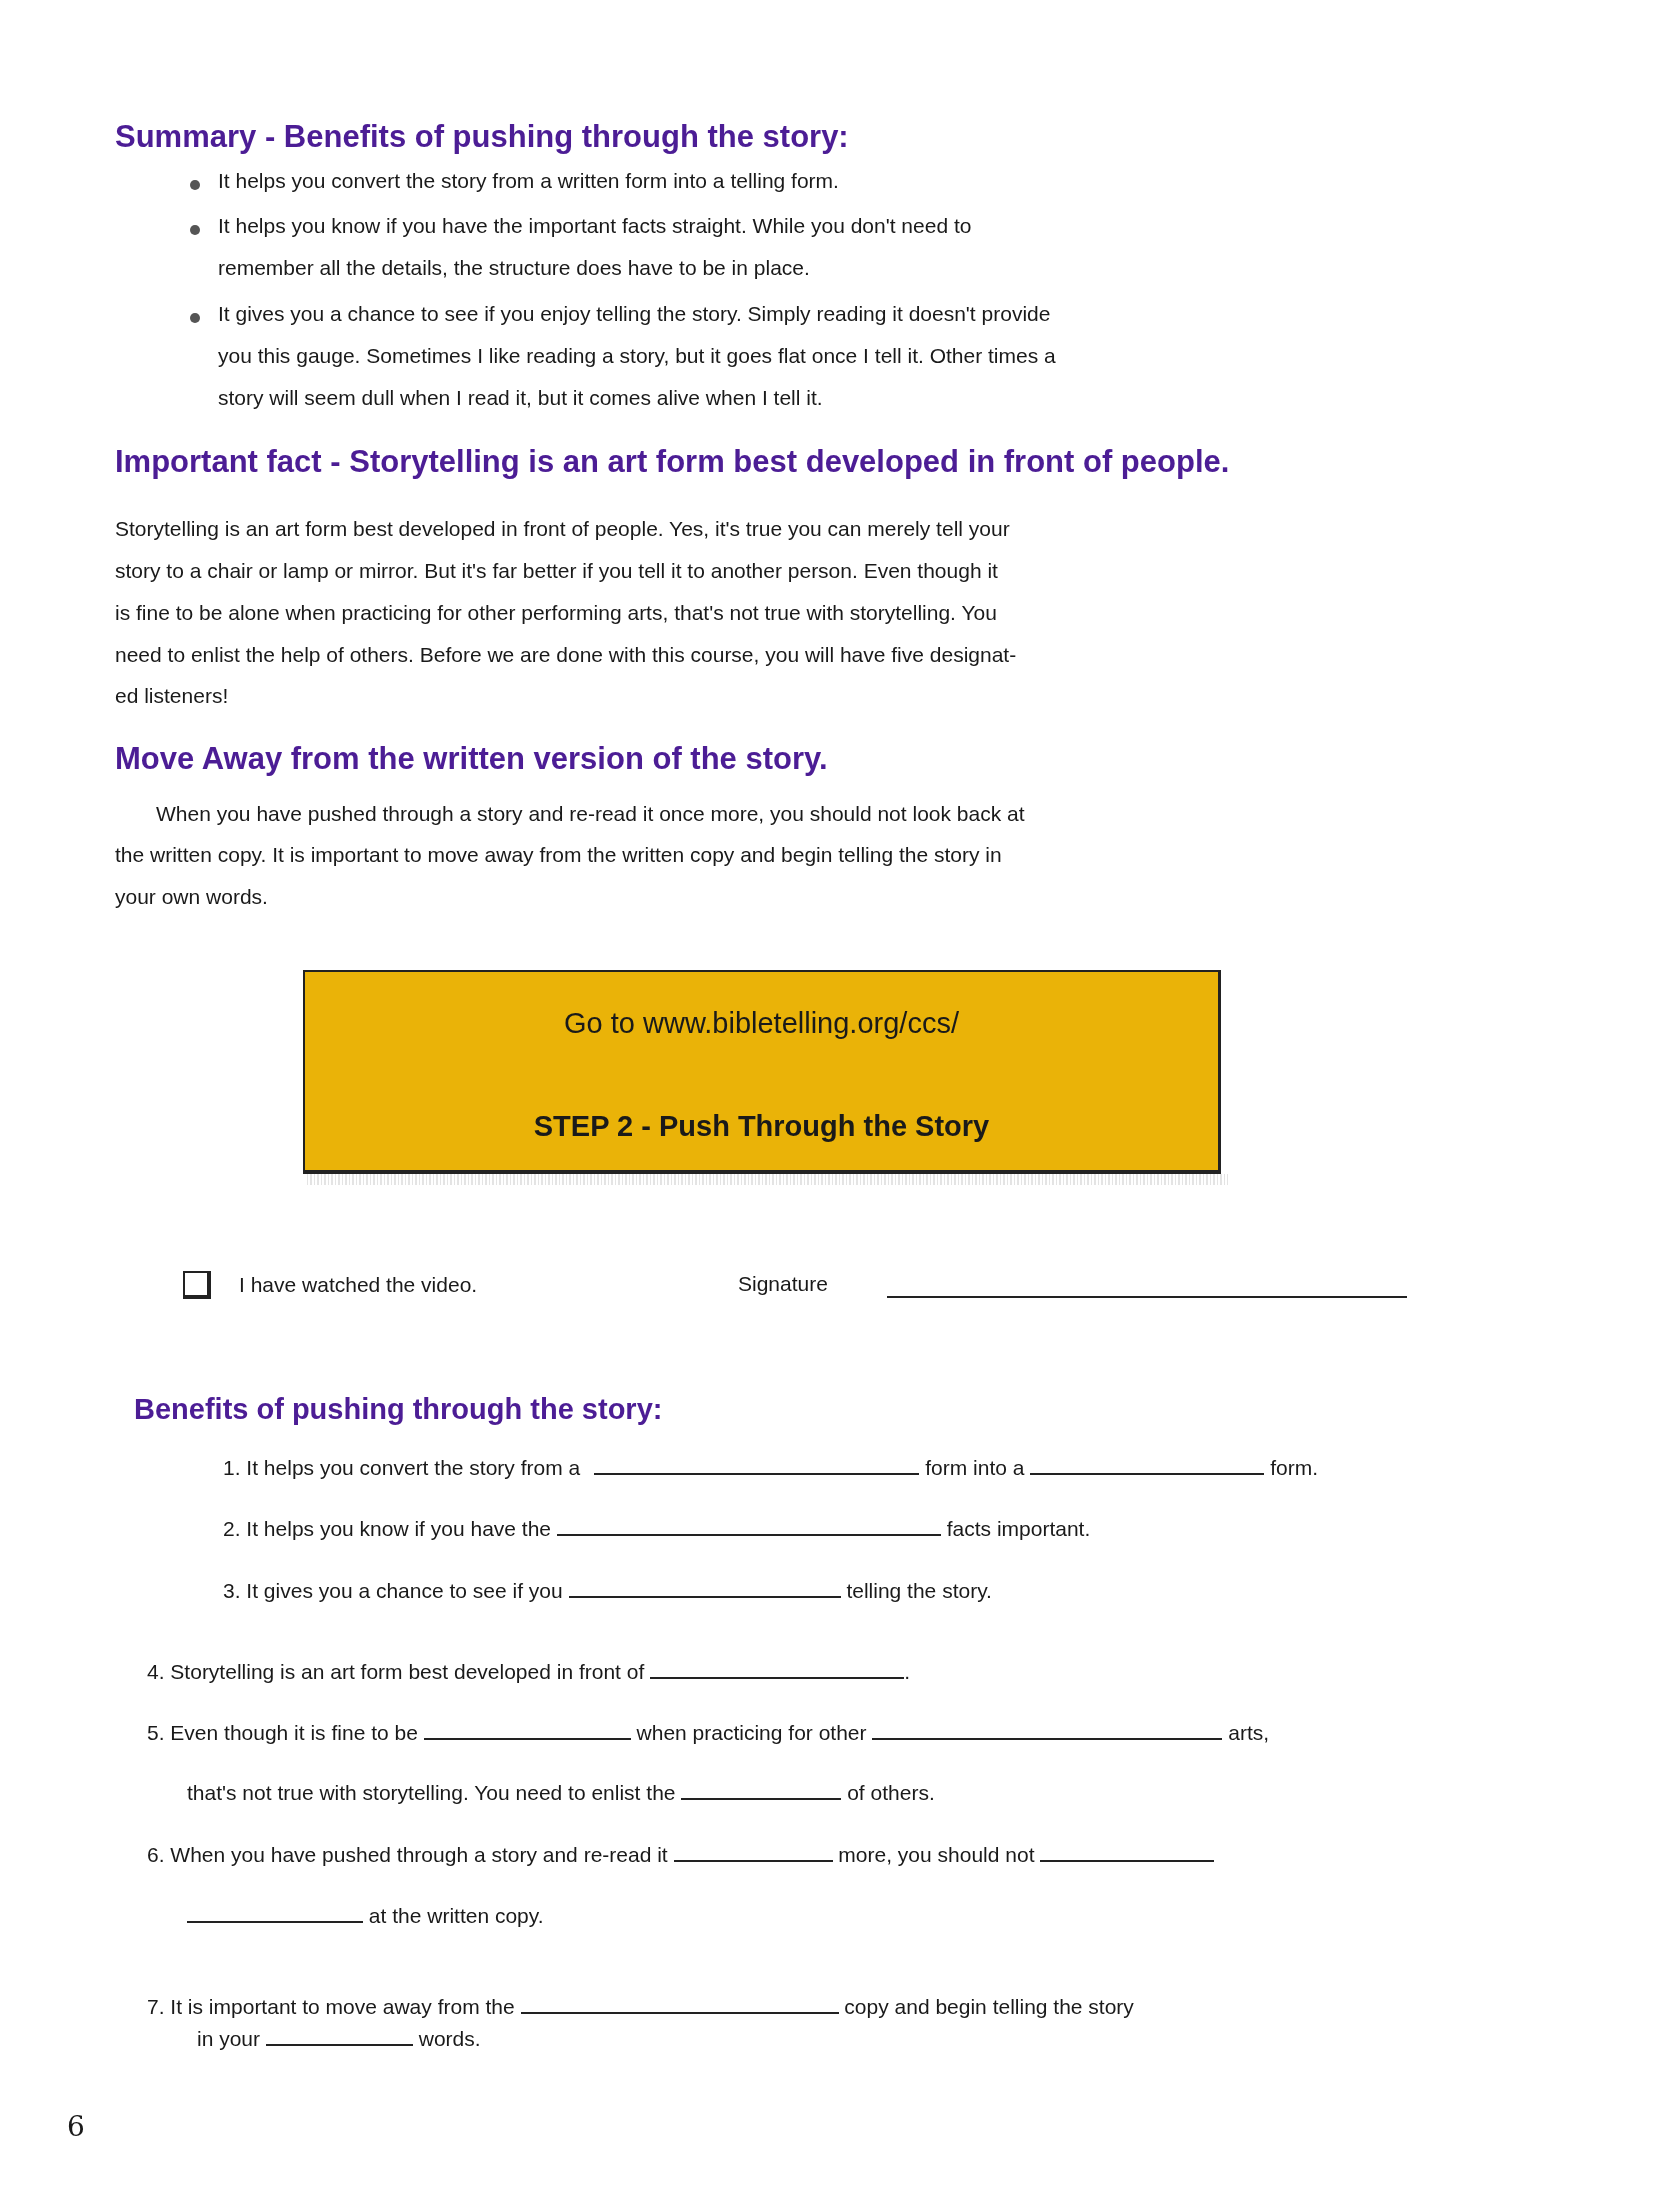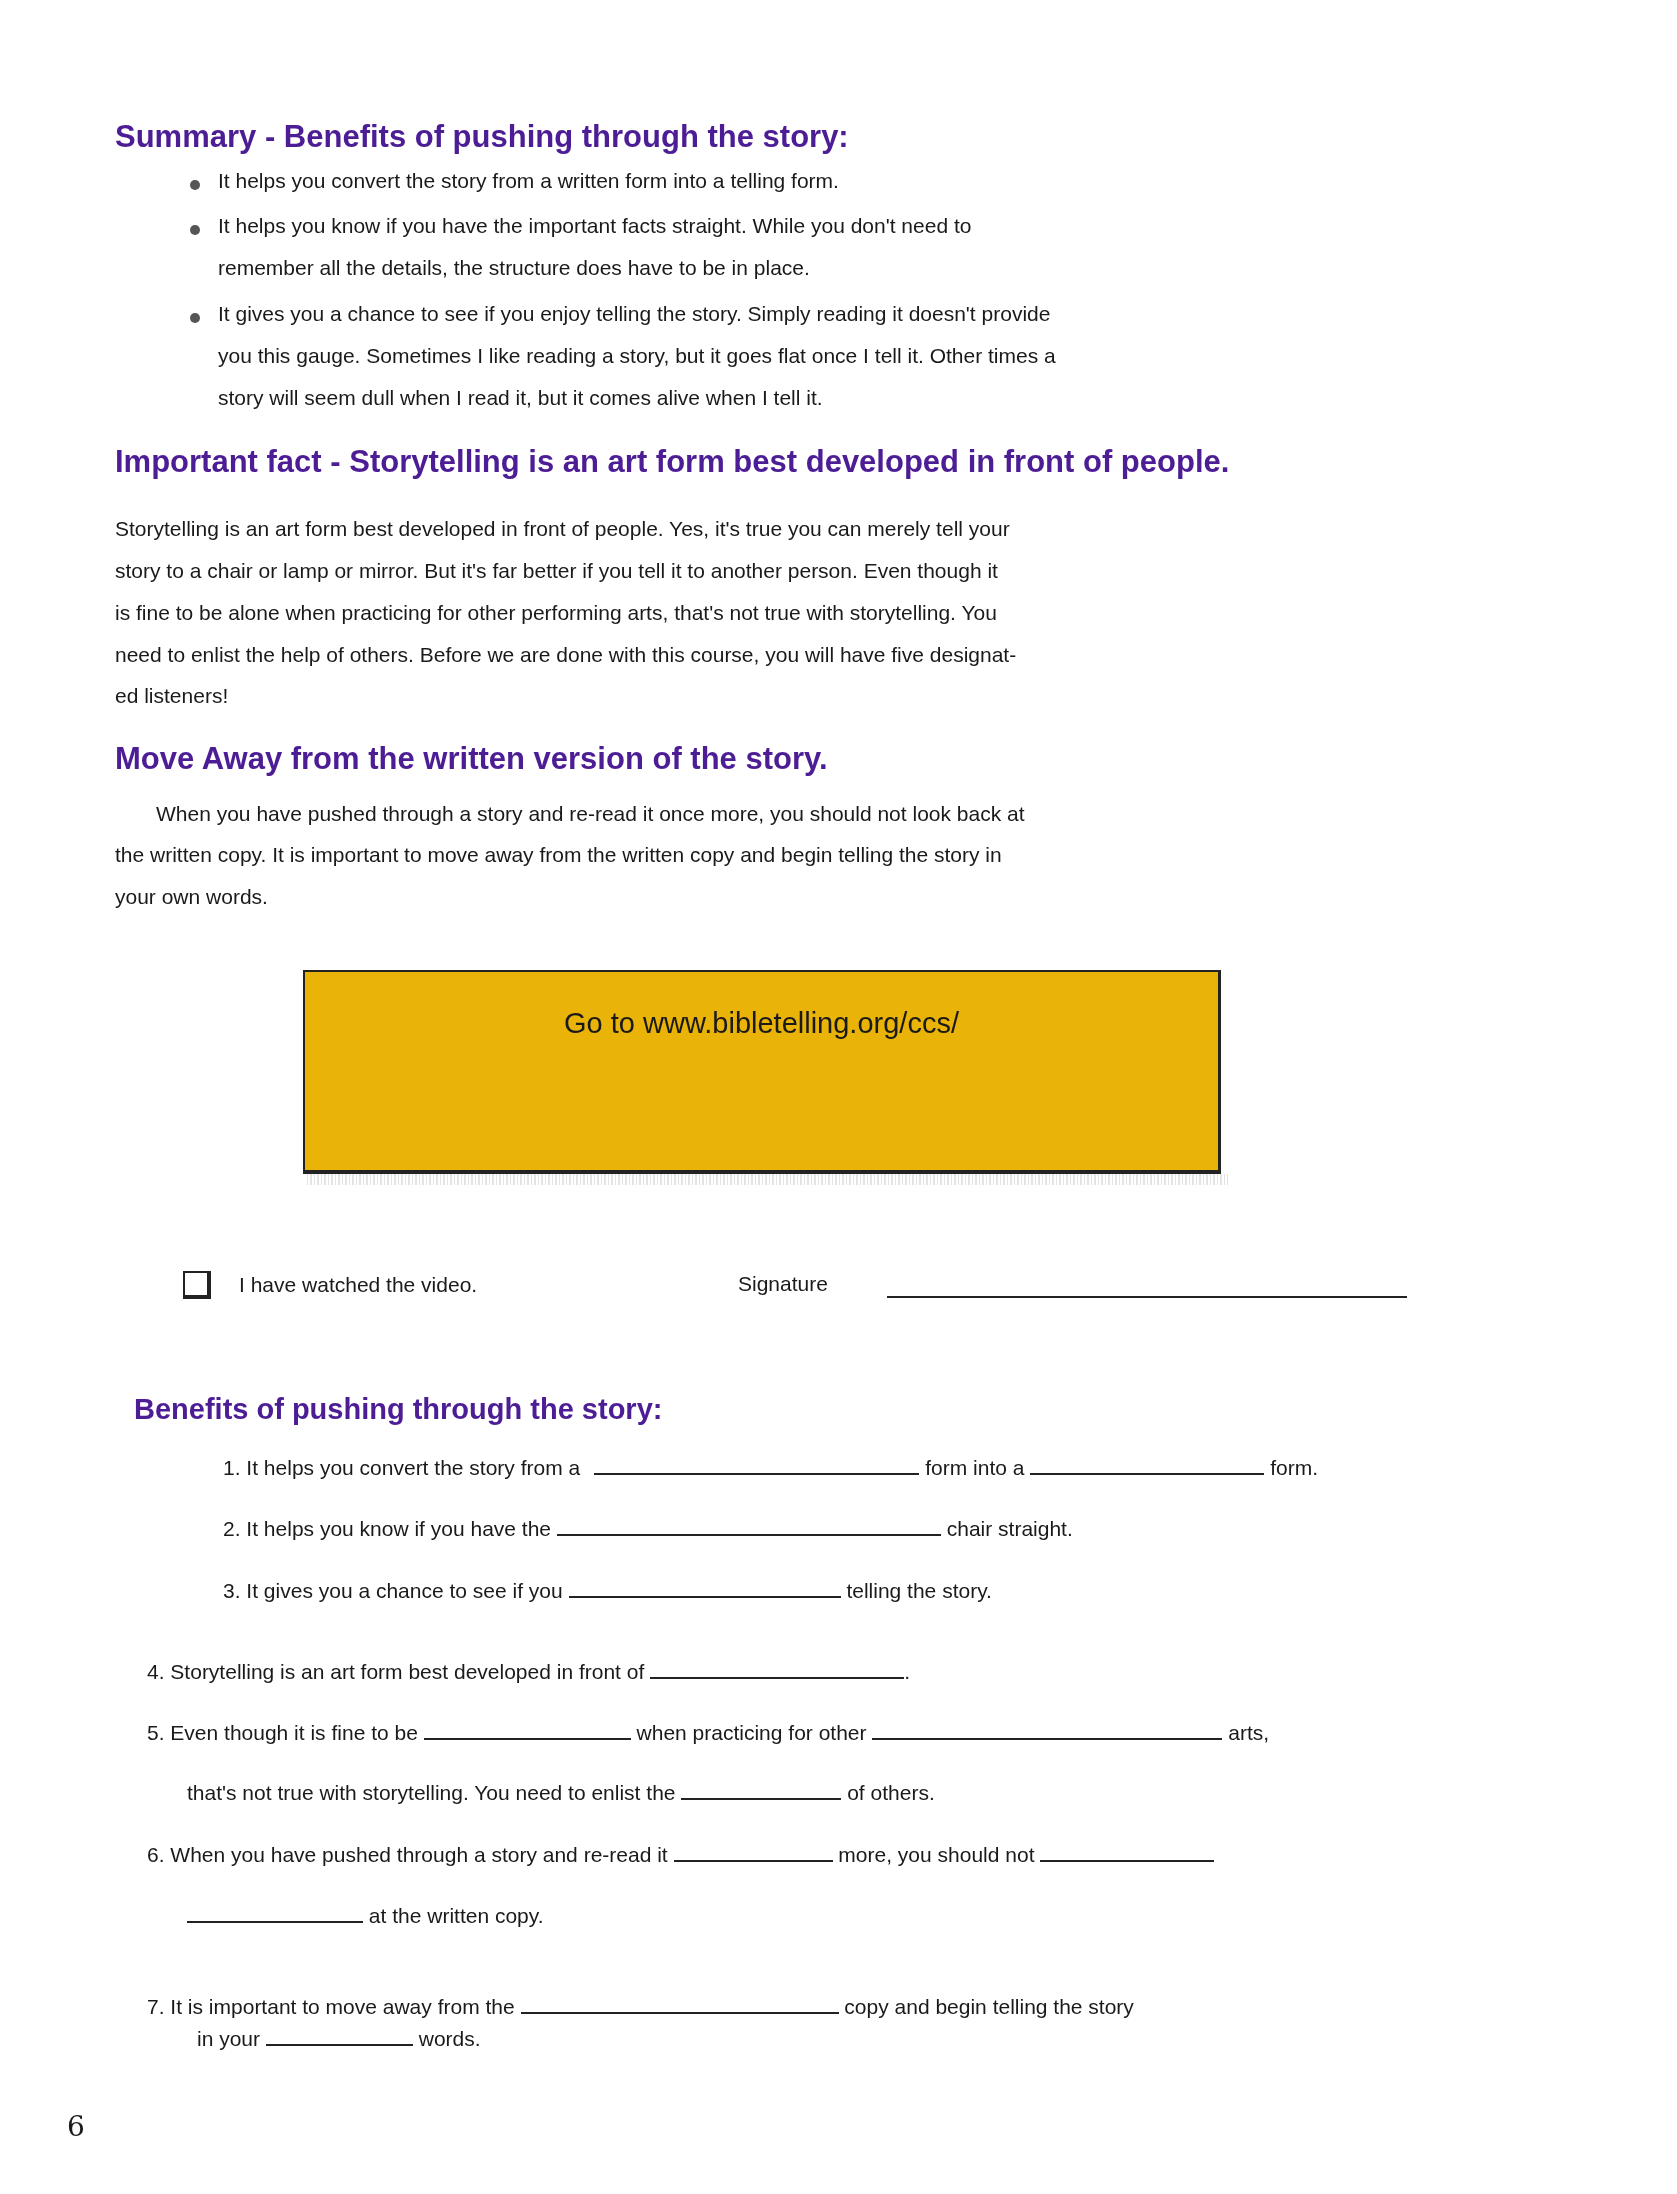--- a/index.html
+++ b/index.html
@@ -47,20 +47,21 @@
 <div class="abs t" style="left:115px; top:675px;">ed listeners!</div>
 
 <div class="abs h" style="left:115px; top:741px;">Move Away from the written version of the story.</div>
 <div class="abs t" style="left:156px; top:793px;">When you have pushed through a story and re-read it once more, you should not look back at</div>
 <div class="abs t" style="left:115px; top:834px;">the written copy. It is important to move away from the written copy and begin telling the story in</div>
 <div class="abs t" style="left:115px; top:876px;">your own words.</div>
 
 <div class="callout-shadow"></div>
 <div class="callout">
   <div class="line" style="top:35px;">Go to  www.bibletelling.org/ccs/</div>
+  <div class="line" style="top:138px; font-weight:bold;">STEP 2 - Push Through the Story</div>
 </div>
 
 <div class="checkbox"></div>
 <div class="abs t" style="left:239px; top:1264px;">I have watched the video.</div>
 <div class="abs t" style="left:738px; top:1263px;">Signature</div>
 <div class="sigline"></div>
 
 <div class="abs h" style="left:134px; top:1393px; font-size:29px;">Benefits of pushing through the story:</div>
 
 <div class="abs t" style="left:223px; top:1447px;">
@@ -69,21 +70,21 @@
   <span class="blank" style="width:325px; margin-left:8.4px;"></span>
   <span>form into a</span>
   <span class="blank" style="width:234px;"></span>
   <span>form.</span>
 </div>
 
 <div class="abs t" style="left:223px; top:1508px;">
   <span>2.</span>
   <span>It helps you know if you have the</span>
   <span class="blank" style="width:384px;"></span>
-  <span>chair straight.</span>
+  <span>facts important.</span>
 </div>
 
 <div class="abs t" style="left:223px; top:1570px;">
   <span>3.</span>
   <span>It gives you a chance to see if you</span>
   <span class="blank" style="width:272px;"></span>
   <span>telling the story.</span>
 </div>
 
 <div class="abs t" style="left:147px; top:1651px;">

